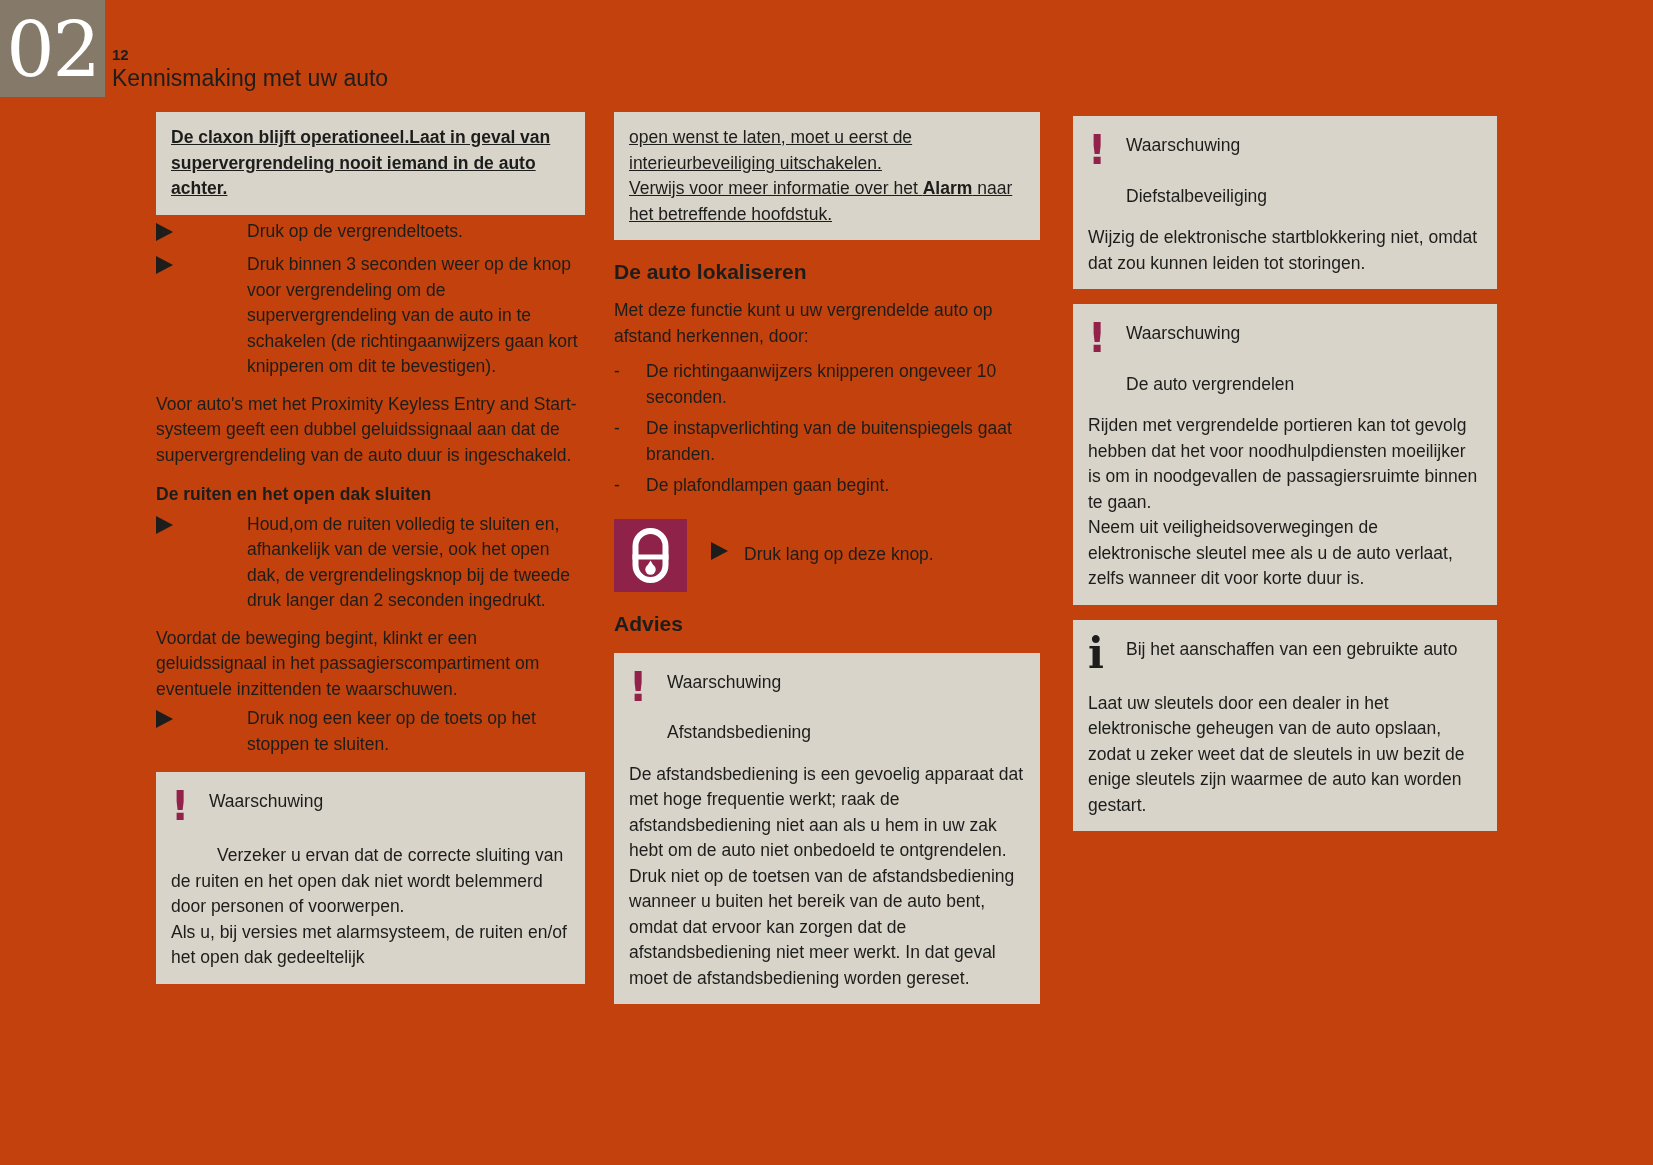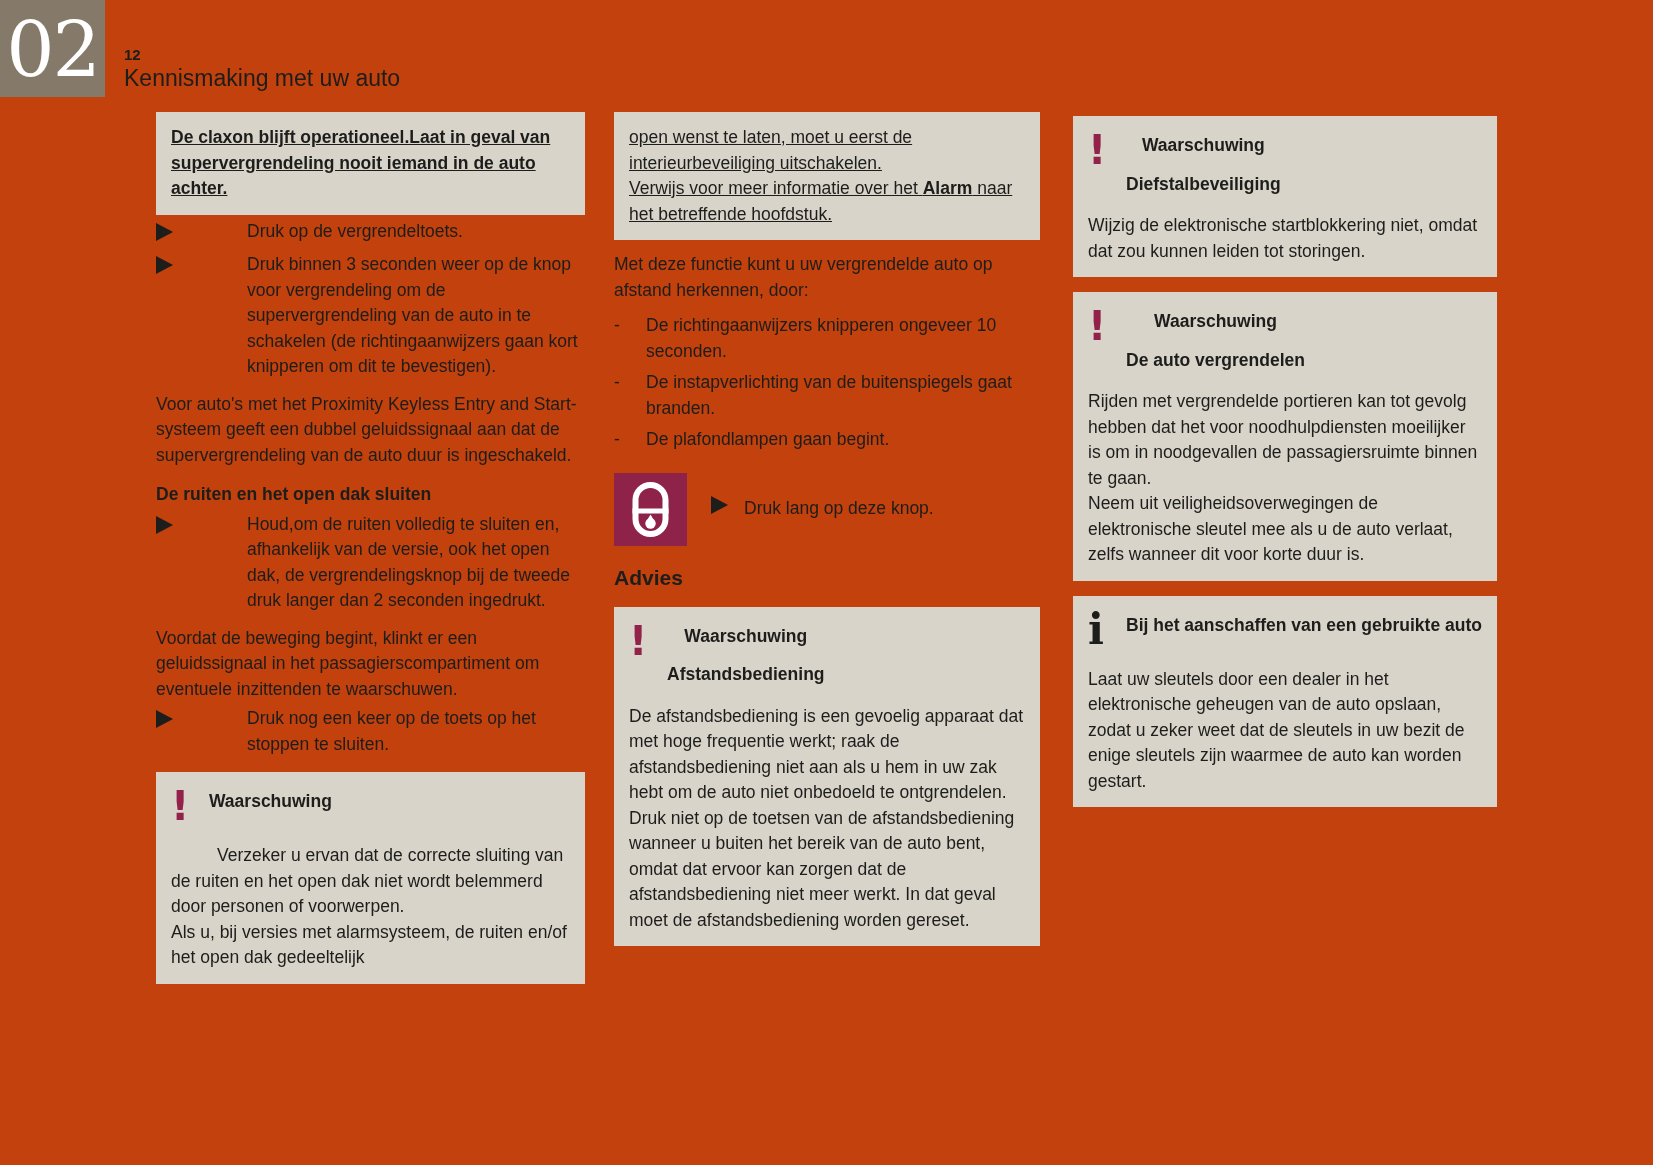--- a/index.html
+++ b/index.html
@@ -14,21 +14,21 @@
     position:relative;width:1653px;height:1165px;overflow:hidden;background:#c2410c;
     font-family:"Liberation Sans",sans-serif;color:var(--text);
     font-size:17.5px;line-height:25.5px;padding-left:21px;
   }
   
   .chapter-tab{
     position:absolute;left:0;top:0;width:105px;height:97px;background:var(--tab_bg);
     color:#fff;font-family:"DejaVu Serif",serif;font-size:76px;line-height:99px;
     text-align:center;letter-spacing:-2px;
   }
-  .page-meta{position:absolute;left:124px;top:46px;}
+  .page-meta{position:absolute;left:112px;top:46px;}
   .page-num{font-weight:700;font-size:15px;line-height:18px;}
   .page-title{font-size:23px;line-height:24px;margin-top:2px;}
   
   .col{position:absolute;top:112px;}
   .col-left{left:156px;width:429px;}
   .col-middle{left:614px;width:426px;}
   .col-right{left:1073px;width:424px;top:116px;}
   
   .note-box{background:var(--note_bg);padding:13px 15px;white-space:pre-line;text-decoration:underline;}
   .note-box.bold{font-weight:700;}
@@ -52,22 +52,22 @@
   .lock-row .step-marker{flex:0 0 auto;margin-left:24px;padding-top:0;}
   .lock-row .lock-text{margin-left:16px;}
   
   .warn-box{background:var(--note_bg);padding:13px 15px;margin-top:15px;}
   .warn-head{display:flex;}
   .warn-icon{
     flex:0 0 38px;color:var(--accent);font-family:"DejaVu Sans",sans-serif;
     font-weight:700;font-size:40px;line-height:42px;
   }
   .warn-icon.info{color:var(--text);font-family:"DejaVu Serif",serif;font-size:42px;}
-  .warn-titles{font-weight:700;padding-top:4px;text-align:center;}
-  .warn-subtitle{margin-top:13px;}
+  .warn-titles{font-weight:400;padding-top:4px;}
+  .warn-subtitle{margin-top:25px;}
   .warn-body{margin-top:16px;white-space:pre-line;}
   .warn-body.indent-first{text-indent:46px;}
 </style>
 </head>
 <body>
 
 <div class="page">
 
   <div class="chapter-tab">02</div>
   <div class="page-meta">
@@ -112,20 +112,21 @@
       </div>
       <div class="warn-body indent-first">Verzeker u ervan dat de correcte sluiting van de ruiten en het open dak niet wordt belemmerd door personen of voorwerpen.
 Als u, bij versies met alarmsysteem, de ruiten en/of het open dak gedeeltelijk</div>
     </div>
   </div>
 
   <div class="col col-middle">
     <div class="note-box"><span>open wenst te laten, moet u eerst de interieurbeveiliging uitschakelen.
 Verwijs voor meer informatie over het </span><span class="inline-bold">Alarm</span><span> naar het betreffende hoofdstuk.</span></div>
 
+    <div class="heading">De auto lokaliseren</div>
 
     <div class="para">Met deze functie kunt u uw vergrendelde auto op afstand herkennen, door:</div>
 
     <div class="dash-list">
       <div class="dash-item">
         <span class="dash-marker">-</span>
         <span>De richtingaanwijzers knipperen ongeveer 10 seconden.</span>
       </div>
       <div class="dash-item">
         <span class="dash-marker">-</span>

